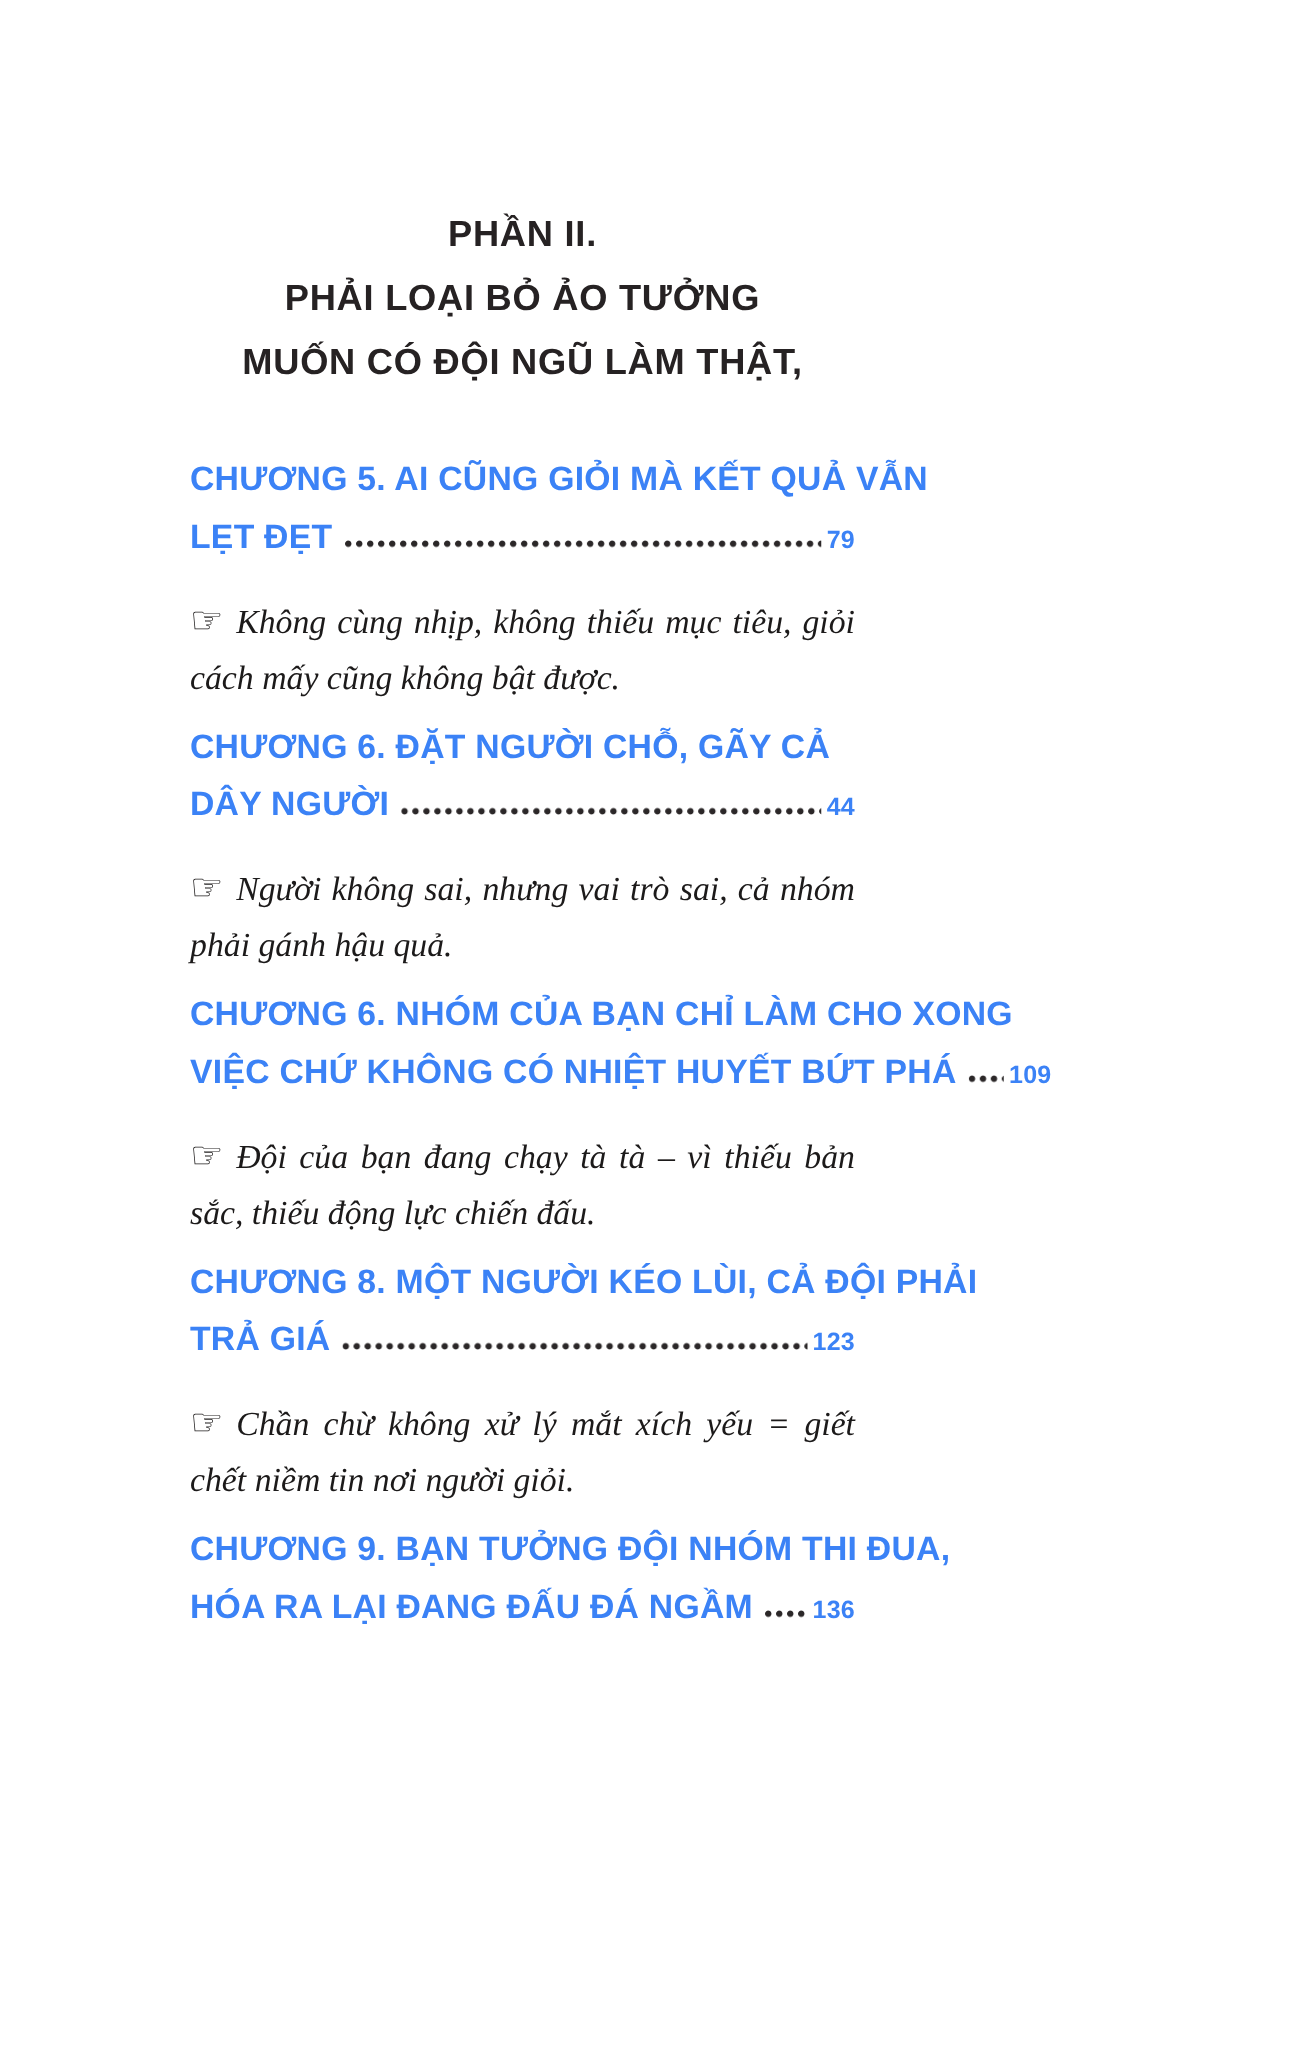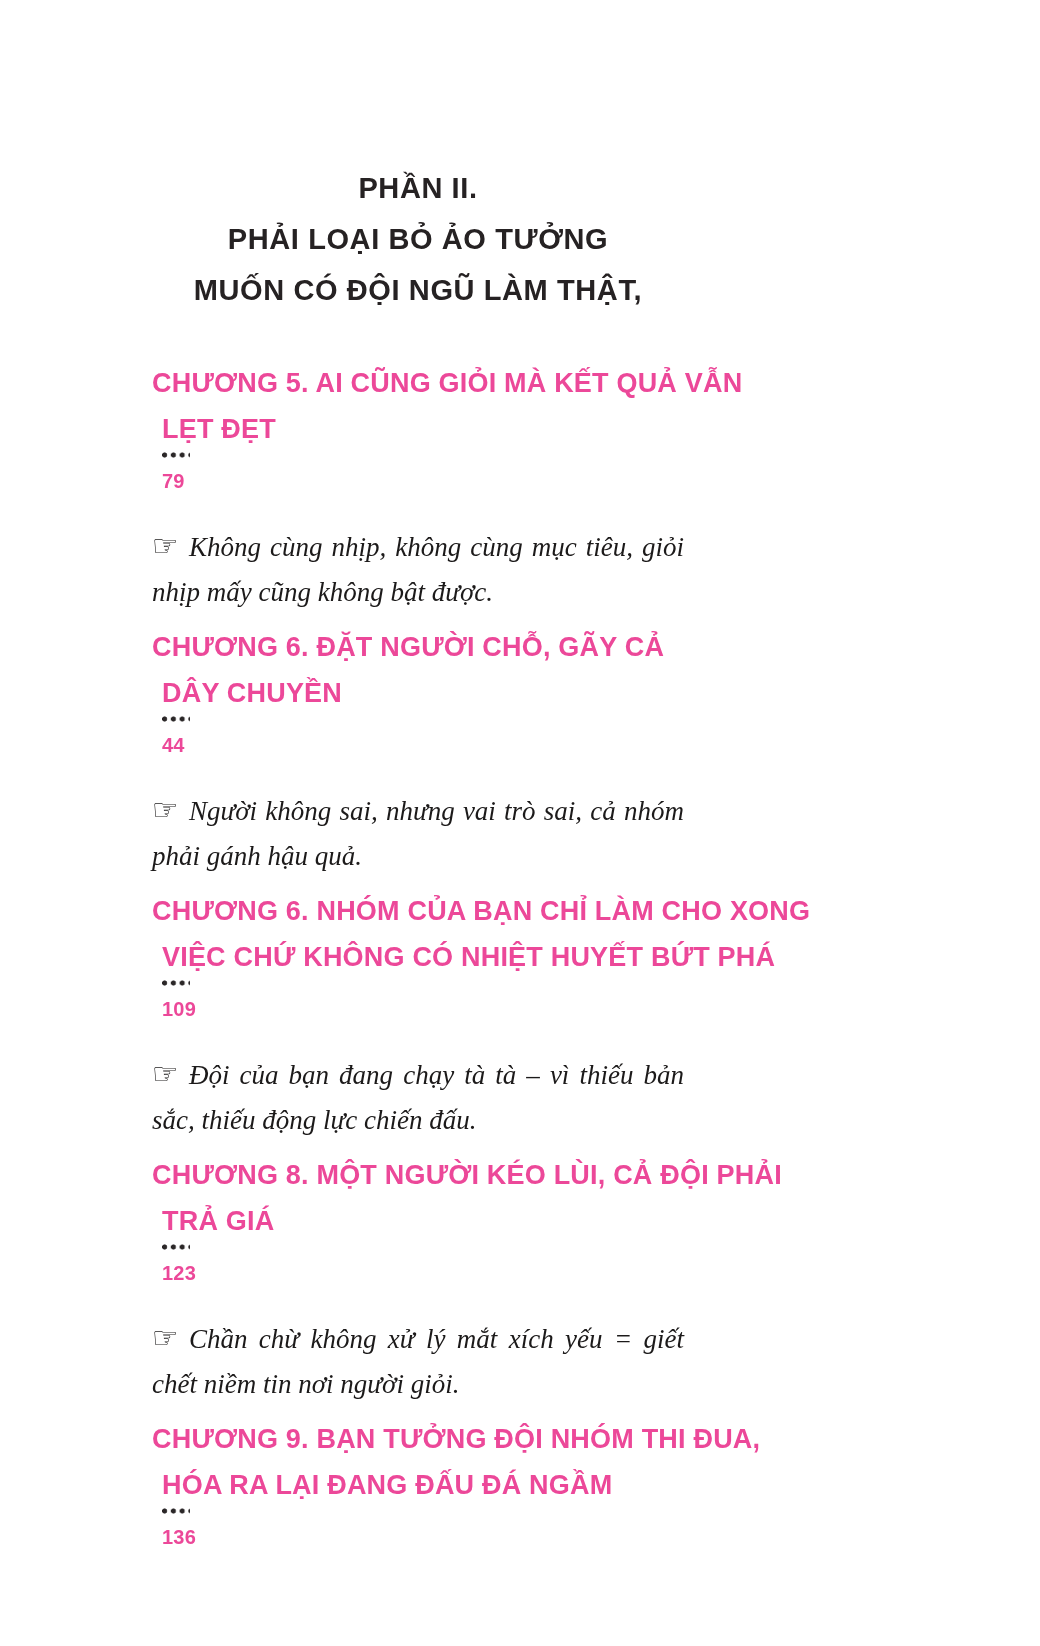--- a/index.html
+++ b/index.html
@@ -32,27 +32,26 @@
     margin: 0 0 44px 0;
   }
   .part-header div { white-space: nowrap; }
   .entry { margin: 0; }
   .entry + .entry { margin-top: 0; }
   .entry-title-line {
     font-weight: bold;
     font-size: 27px;
     line-height: 46px;
     letter-spacing: 0.2px;
-    color: #ec4899;
+    color: #3b82f6;
     white-space: nowrap;
   }
   .entry-title-line2 {
     display: flex;
     align-items: baseline;
-    flex-direction: column;
   }
   .entry-title-line2 .title-text { white-space: nowrap; }
   .dot-leader {
     flex: 1 1 auto;
     min-width: 28px;
     height: 6px;
     margin: 0 4px 0 10px;
     background-image: radial-gradient(circle at 2.6px 3px, #2b2728 2.2px, rgba(0,0,0,0) 2.9px);
     background-size: 8.8px 6px;
     background-repeat: repeat-x;
@@ -91,27 +90,27 @@
     <div>MUỐN CÓ ĐỘI NGŨ LÀM THẬT,</div>
   </header>
 
   <section class="entry">
     <div class="entry-title-line">CHƯƠNG 5. AI CŨNG GIỎI MÀ KẾT QUẢ VẪN</div>
     <div class="entry-title-line entry-title-line2">
       <span class="title-text">LẸT ĐẸT</span>
       <span class="dot-leader"></span>
       <span class="page-num">79</span>
     </div>
-    <p class="note"><span class="manicule">☞</span><span>Không cùng nhịp, không cùng mục tiêu, giỏi nhịp mấy cũng không bật được.</span></p>
+    <p class="note"><span class="manicule">☞</span><span>Không cùng nhịp, không thiếu mục tiêu, giỏi cách mấy cũng không bật được.</span></p>
   </section>
 
   <section class="entry">
     <div class="entry-title-line">CHƯƠNG 6. ĐẶT NGƯỜI CHỖ, GÃY CẢ</div>
     <div class="entry-title-line entry-title-line2">
-      <span class="title-text">DÂY CHUYỀN</span>
+      <span class="title-text">DÂY NGƯỜI</span>
       <span class="dot-leader"></span>
       <span class="page-num">44</span>
     </div>
     <p class="note"><span class="manicule">☞</span><span>Người không sai, nhưng vai trò sai, cả nhóm phải gánh hậu quả.</span></p>
   </section>
 
   <section class="entry">
     <div class="entry-title-line">CHƯƠNG 6. NHÓM CỦA BẠN CHỈ LÀM CHO XONG</div>
     <div class="entry-title-line entry-title-line2">
       <span class="title-text">VIỆC CHỨ KHÔNG CÓ NHIỆT HUYẾT BỨT PHÁ</span>

